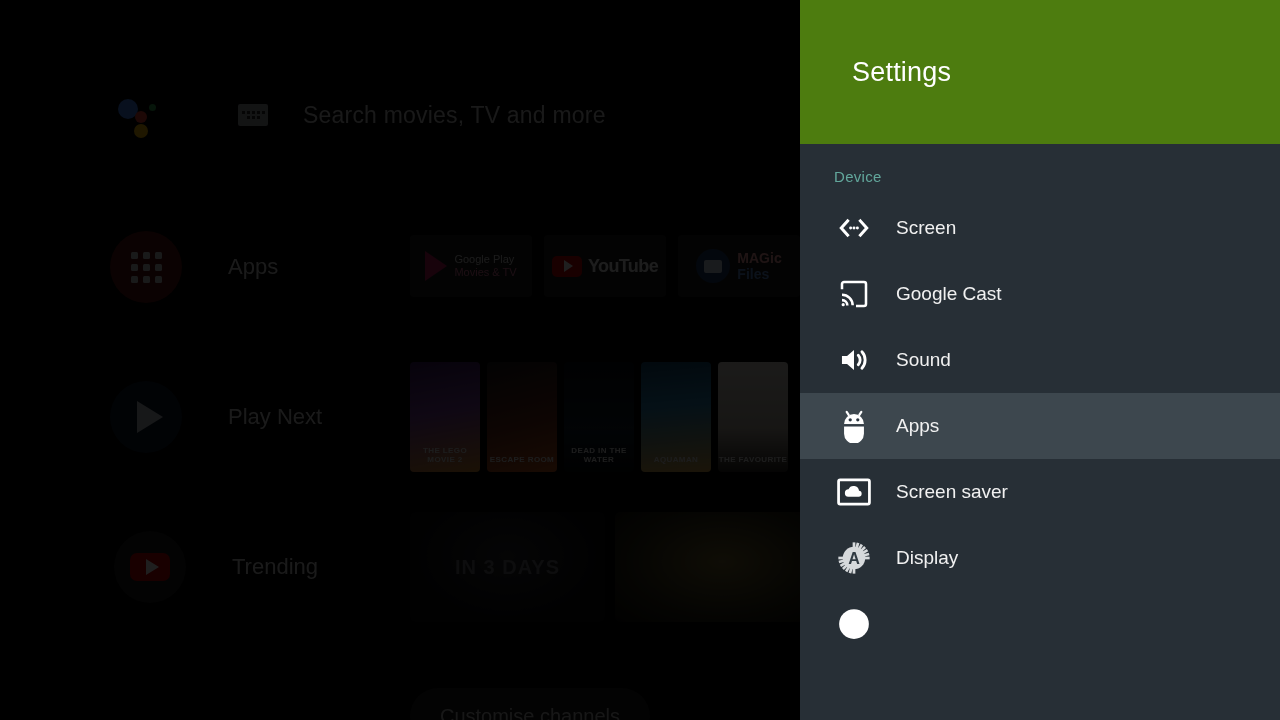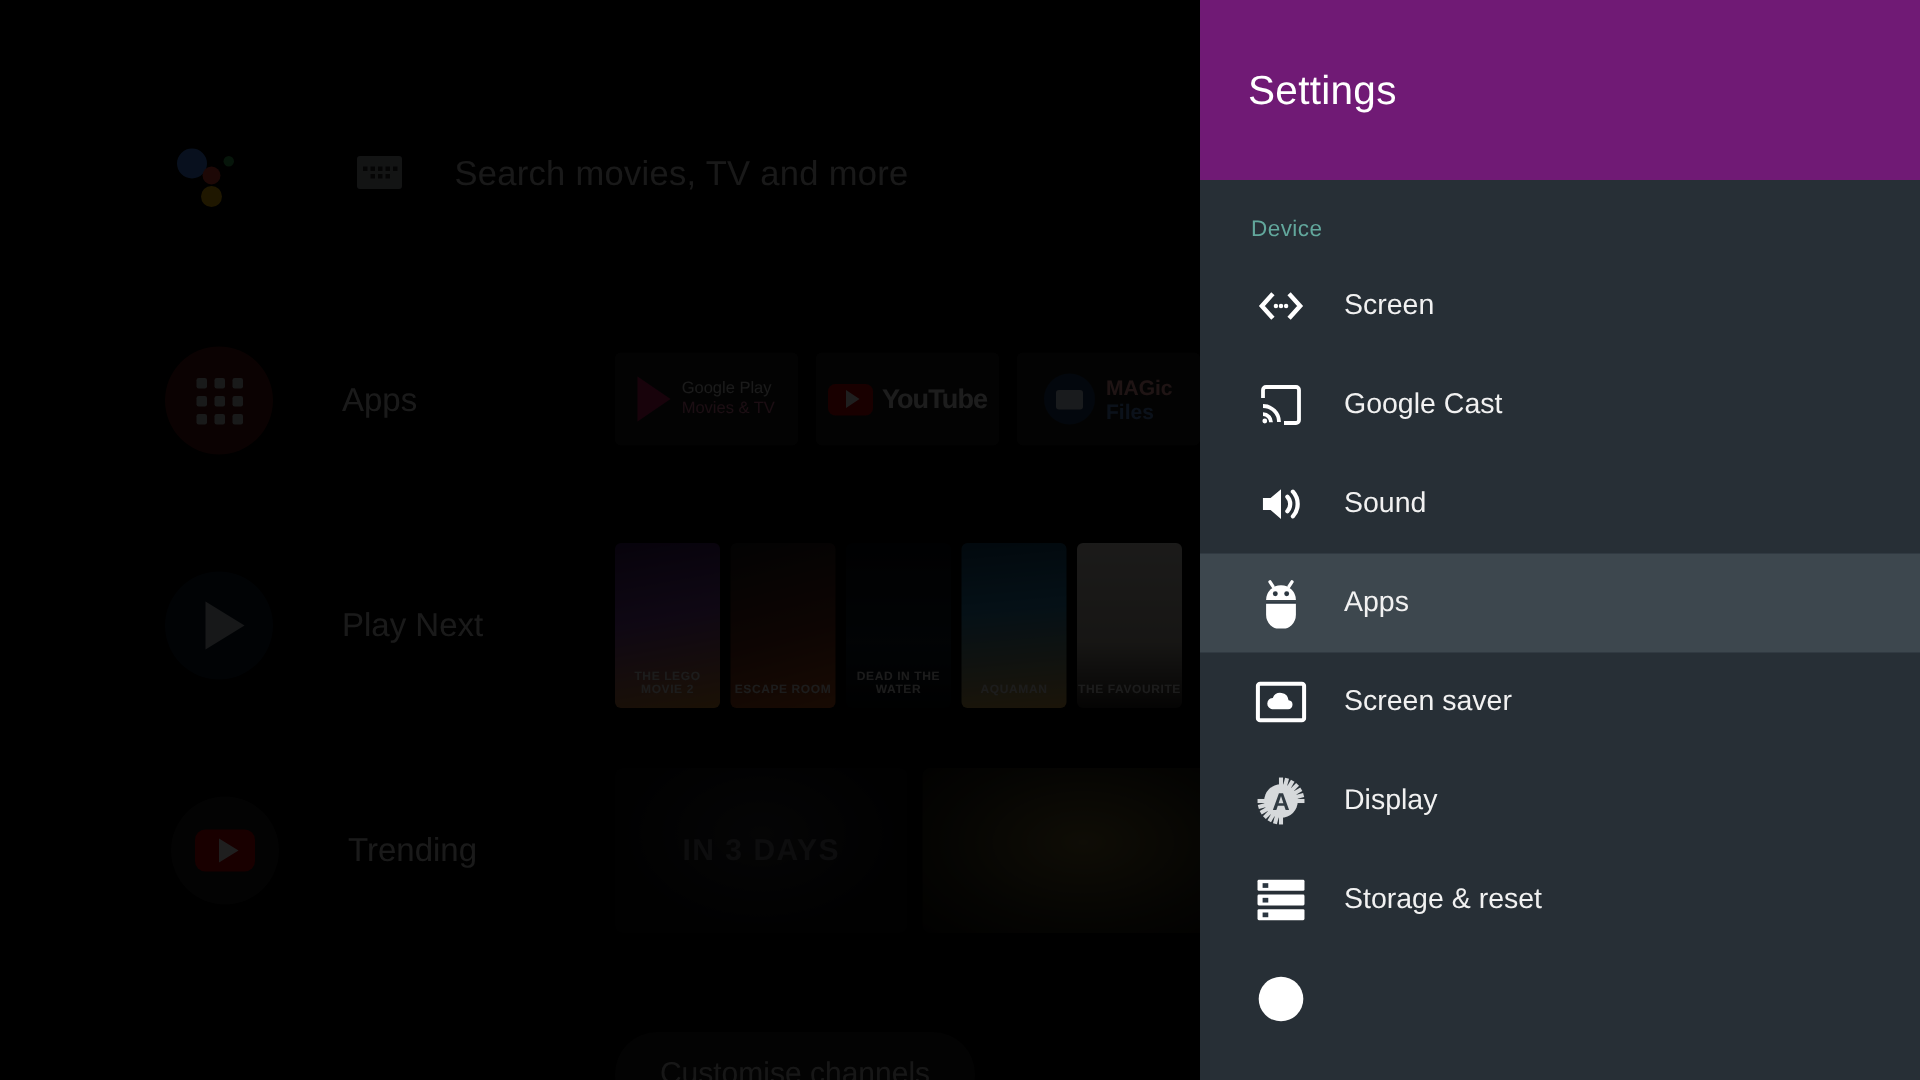--- a/index.html
+++ b/index.html
@@ -77,21 +77,21 @@
   .w-days { background:radial-gradient(ellipse at 50% 40%, #2a2a2f 0%, #08080a 75%); }
   .w-days .t { font-size:20px; font-weight:bold; color:#6a6a70; letter-spacing:1px; }
   .w-pika { background:radial-gradient(ellipse at 55% 45%, #7a6a32 0%, #2e2a18 60%, #0c0b07 100%); }
 
   .cust { position:absolute; left:410px; top:688px; width:240px; height:56px; border-radius:28px;
           background:#1b1b1b; display:flex; align-items:center; justify-content:center; }
   .cust span { font-size:20px; color:#bdbdbd; }
 
   
   .panel { position:absolute; right:0; top:0; width:480px; height:720px; background:#272f36; z-index:100; overflow:hidden; }
-  .panel-header { height:120px; background:#701a75; display:flex; align-items:center; padding-left:32px; }
+  .panel-header { height:144px; background:#4d7c0f; display:flex; align-items:center; padding-left:52px; }
   .panel-header h1 { font-size:27px; color:#ffffff; font-weight:normal; letter-spacing:.2px; }
 
   .group-label { padding:24px 0 10px 34px; font-size:15px; color:#62a79c; letter-spacing:.3px; }
 
   .menu { display:flex; flex-direction:column; }
   .menu-item { display:flex; align-items:center; height:66px; padding-left:34px; }
   .menu-item.selected { background:#3d474e; }
   .menu-icon { width:40px; height:40px; flex-shrink:0; display:flex; align-items:center; justify-content:center; }
   .menu-label { margin-left:22px; font-size:19px; color:#f1f1f1; white-space:nowrap; }
   svg { display:block; }
@@ -309,33 +309,20 @@
                 <rect x="18.4" y="31.4" width="3.2" height="7" transform="rotate(75 20 20)"></rect>
               </g>
             </g>
             <text x="20" y="27" font-family="'Liberation Sans', sans-serif" font-size="19" font-weight="bold" fill="#303a42" text-anchor="middle">A</text>
           </svg>
         </span>
         <span class="menu-label">Display</span>
       </div>
 
 
-      <div class="menu-item">
-        <span class="menu-icon">
-          <svg width="34" height="30" viewBox="0 0 26 23">
-            <rect x="1" y="1.2" width="24" height="5.6" rx="0.7" fill="#ffffff"></rect>
-            <rect x="1" y="8.7" width="24" height="5.6" rx="0.7" fill="#ffffff"></rect>
-            <rect x="1" y="16.2" width="24" height="5.6" rx="0.7" fill="#ffffff"></rect>
-            <rect x="3.6" y="2.9" width="2.9" height="2.4" fill="#2b3640"></rect>
-            <rect x="3.6" y="10.4" width="2.9" height="2.4" fill="#2b3640"></rect>
-            <rect x="3.6" y="17.9" width="2.9" height="2.4" fill="#2b3640"></rect>
-          </svg>
-        </span>
-        <span class="menu-label">Storage &amp; reset</span>
-      </div>
 
       <div class="menu-item">
         <span class="menu-icon">
           <svg width="34" height="34" viewBox="0 0 24 24">
               <circle cx="12" cy="12" r="10.5" fill="#ffffff"></circle>
             </svg>
         </span>
       </div>
 
     </div>

